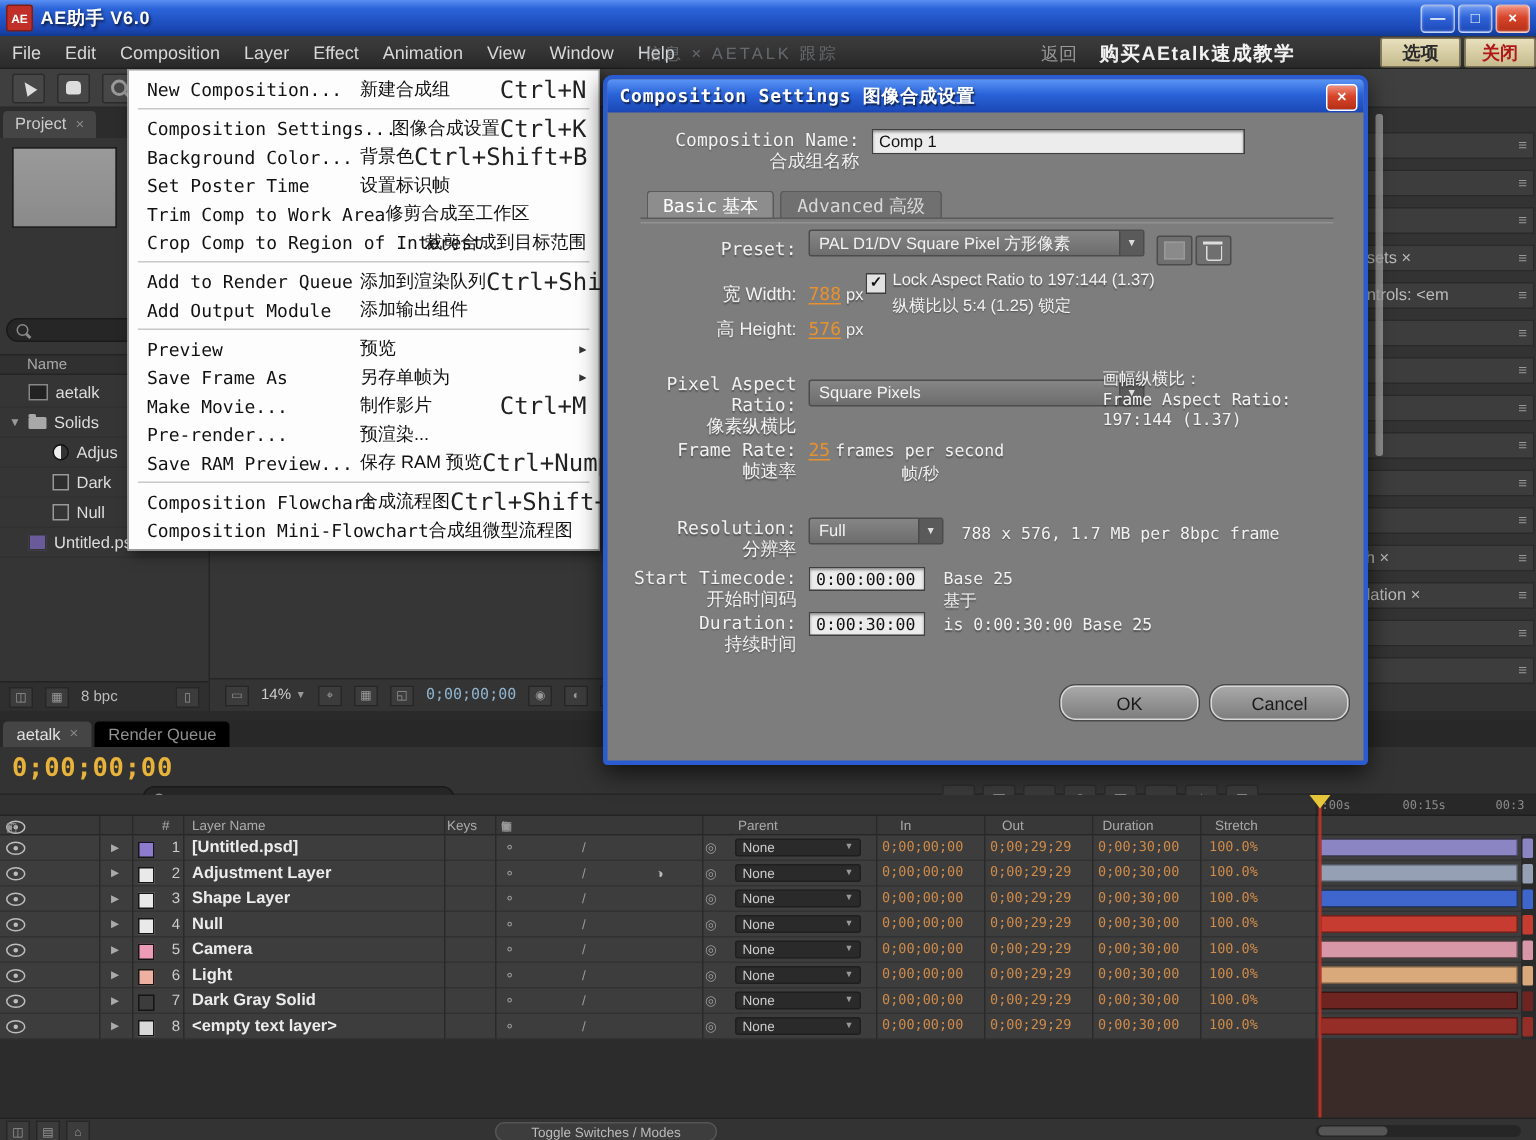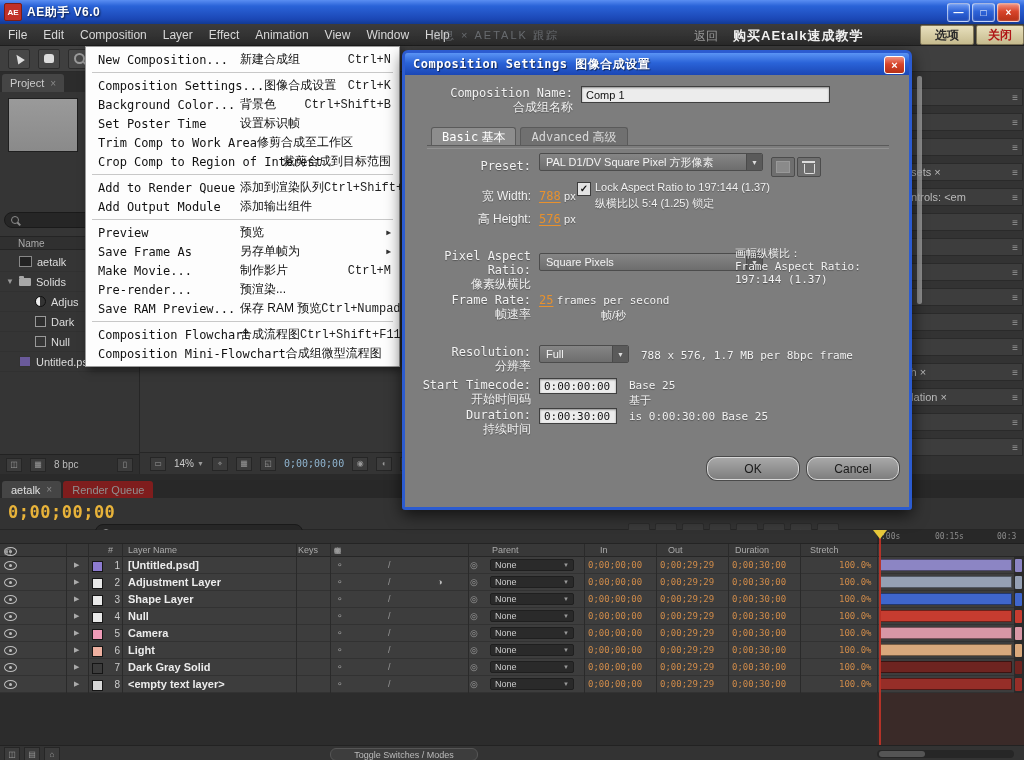--- a/index.html
+++ b/index.html
@@ -89,21 +89,21 @@
   .rc-scroll{position:absolute;left:917px;top:76px;width:5px;height:228px;background:#a8a8a8;border-radius:2px;opacity:.75;}
 
   
   .divband{position:absolute;left:0;top:474px;width:1024px;height:6px;background:#2a2a2a;}
 
   
   .tl{position:absolute;left:0;top:480px;width:1024px;height:280px;background:#2f2f2f;}
   .tl-tabs{position:absolute;left:0;top:0;width:100%;height:18px;background:#282828;display:flex;align-items:flex-end;gap:2px;padding-left:2px;}
   .tl-tab{height:17px;padding:0 9px;display:flex;align-items:center;gap:6px;font-size:11px;border-radius:3px 3px 0 0;}
   .tl-tab.active{background:#454545;color:#e0e0e0;}
-  .tl-tab.idle{background:#7f1d1d;color:#909090;}
+  .tl-tab.idle{background:#000000;color:#909090;}
   .tl-toolbar{position:absolute;left:0;top:18px;width:100%;height:32px;background:#333;border-bottom:1px solid #262626;box-sizing:border-box;}
   .big-tc{position:absolute;left:8px;top:4px;font-family:"DejaVu Sans Mono",monospace;font-weight:bold;font-size:17px;color:#e8b33a;letter-spacing:.5px;}
   .tl-search{left:95px;top:26px;width:208px;height:17px;}
   #tl-tools{position:absolute;left:628px;top:25px;display:flex;gap:5px;}
   .tool-glyph{width:20px;height:18px;background:#3a3a3a;border:1px solid #2b2b2b;border-radius:2px;color:#9a9a9a;font-size:10px;
     display:flex;align-items:center;justify-content:center;}
   .ruler-left{position:absolute;left:0;top:50px;width:877px;height:14px;background:#313131;border-bottom:1px solid #242424;box-sizing:border-box;}
   .ruler{position:absolute;left:877px;top:50px;width:147px;height:14px;background:#282828;border-bottom:1px solid #1f1f1f;box-sizing:border-box;}
   .tick{position:absolute;top:2px;color:#8a8a8a;font-size:8px;font-family:"DejaVu Sans Mono",monospace;}
   .colhdr{position:absolute;left:0;top:64px;width:100%;height:13px;background:#383838;border-bottom:1px solid #262626;box-sizing:border-box;color:#aaa;font-size:9px;}
@@ -120,21 +120,21 @@
   .c-chip{left:92px;top:4px;width:9px;height:9px;border:1px solid #151515;}
   .c-num{left:106px;width:14px;color:#ccc;font-size:10px;justify-content:flex-end;}
   .c-name{left:128px;width:168px;color:#ececec;font-size:11px;font-weight:bold;white-space:nowrap;overflow:hidden;}
   .c-sw1{left:336px;color:#999;font-size:9px;}
   .c-sw2{left:388px;color:#999;font-size:9px;}
   .c-sw3{left:437px;color:#bbb;font-size:9px;}
   .c-pw{left:470px;color:#999;font-size:9px;}
   .c-parent{left:490px;top:2px;width:84px;height:12px;background:#2a2a2a;border:1px solid #1f1f1f;border-radius:2px;
     color:#ccc;font-size:9px;padding:0 4px;box-sizing:border-box;display:flex;align-items:center;}
   .pd-arrow{margin-left:auto;font-size:6px;color:#999;}
-  .c-in{left:588px;}.c-out{left:660px;}.c-dur{left:732px;}.c-str{left:839px;}
+  .c-in{left:588px;}.c-out{left:660px;}.c-dur{left:732px;}.c-str{left:806px;}
   .c-in,.c-out,.c-dur,.c-str{color:#cf8b4a;font-size:9px;font-family:"DejaVu Sans Mono",monospace;}
   .c-bar{left:880px;top:2px;width:132px;height:12px;border:1px solid rgba(0,0,0,.45);border-radius:1px;box-sizing:border-box;}
   .vline{position:absolute;top:64px;width:1px;height:149px;background:#2a2a2a;}
   .below-left{position:absolute;left:0;top:213px;width:877px;height:52px;background:#2c2c2c;}
   .below-right{position:absolute;left:877px;top:213px;width:147px;height:52px;background:#3a2a28;}
   .playline{position:absolute;left:879px;top:51px;width:2px;height:214px;background:#c23328;opacity:.9;z-index:5;}
   .playhead{position:absolute;left:873px;top:50px;width:0;height:0;border-left:7px solid transparent;border-right:7px solid transparent;border-top:9px solid #e8c83a;z-index:6;}
   #nav-chips{position:absolute;left:1014px;top:77px;width:10px;height:136px;background:#2a2a2a;}
   .nav-chip{position:absolute;left:1px;width:7px;height:13px;border-radius:1px;}
   .tl-bottom{position:absolute;left:0;top:265px;width:100%;height:15px;background:#333;border-top:1px solid #222;box-sizing:border-box;}
@@ -145,21 +145,21 @@
   .hscroll .handle{position:absolute;left:2px;top:1px;width:46px;height:6px;background:#555;border-radius:3px;}
 
   
   .menu{position:absolute;left:85px;top:46px;width:315px;background:#fdfdfd;border:1px solid #9a9a9a;
     box-shadow:3px 3px 8px rgba(0,0,0,.5);padding:3px 0;z-index:40;box-sizing:border-box;
     font-family:"DejaVu Sans Mono",monospace;color:#111;}
   .menu-item{display:flex;align-items:center;height:19px;padding:0 8px 0 12px;font-size:12px;white-space:nowrap;}
   .mi-en{min-width:142px;display:inline-block;}
   .mi-zh{font-family:"Liberation Sans",sans-serif;}
   .mi-right{margin-left:auto;display:flex;align-items:center;gap:4px;}
-  .mi-short{font-size:12px;color:#222;font-family:Liberation Mono, monospace;}
+  .mi-short{font-size:16px;color:#222;}
   .mi-arrow{font-size:8px;color:#333;}
   .menu-sep{height:1px;background:#c8c8c8;margin:3px 6px;}
 
   
   .dialog{position:absolute;left:402px;top:50px;width:510px;height:460px;background:#7d7d7d;
     border:3px solid #2b5bd0;border-radius:6px 6px 3px 3px;box-shadow:0 5px 16px rgba(0,0,0,.65);z-index:50;box-sizing:border-box;}
   .dlg-title{position:absolute;left:0;top:0;width:100%;height:22px;
     background:linear-gradient(180deg,#5a94f5,#2a63d8 45%,#1b47b5);border-radius:3px 3px 0 0;
     display:flex;align-items:center;padding:0 8px;box-sizing:border-box;color:#fff;font-weight:bold;
     font-family:"DejaVu Sans Mono",monospace;font-size:12px;letter-spacing:.5px;text-shadow:1px 1px 1px rgba(0,0,0,.6);}

